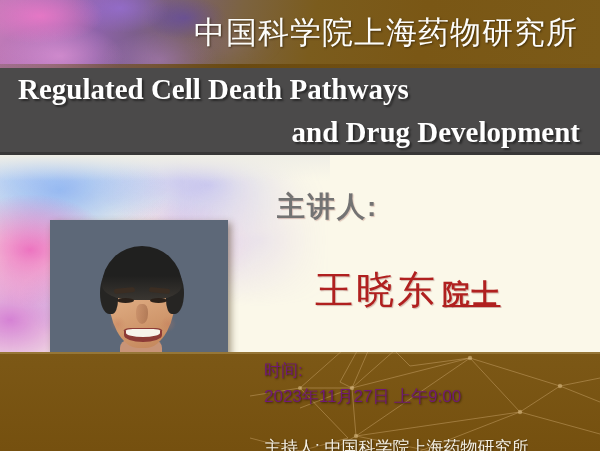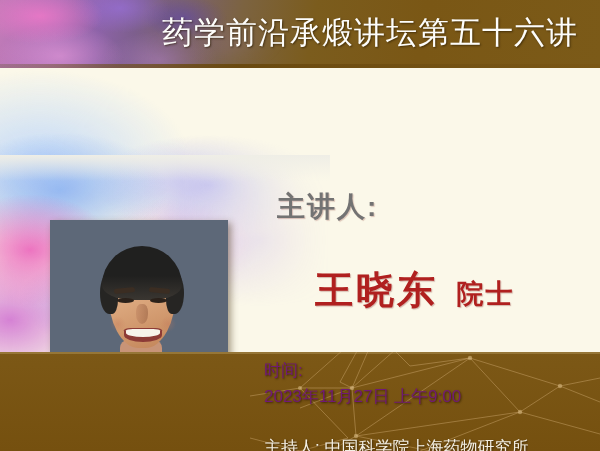--- a/index.html
+++ b/index.html
@@ -181,27 +181,27 @@
     font-size: 28px; font-weight: bold;
     color: #737373;
     letter-spacing: 2px;
     text-shadow: 1px 1px 1px rgba(120,30,25,.25);
   }
   .speaker-name-row {
     position:absolute; left: 315px; top: 265px;
     color: #B0201F; white-space: nowrap;
   }
   .speaker-name {
-    font-size: 38px; font-weight: bold; letter-spacing: 3px;
+    font-size: 38px; font-weight: normal; letter-spacing: 3px;
     text-shadow: 1px 1px 1px rgba(120,30,25,.3);
   }
   .speaker-title {
     font-size: 27px; font-weight: bold; letter-spacing: 2px;
-    margin-left: 14px;
     text-shadow: 1px 1px 1px rgba(120,30,25,.3);
+    text-decoration: underline;
   }
 
   
   .bottom-band {
     position:absolute; left:0; top:352px; width:600px; height:99px;
     background: linear-gradient(to bottom, #7c5816, #75500f);
     overflow: hidden;
   }
   .bottom-band-top {
     position:absolute; left:0; top:0; width:100%; height:2px;
@@ -234,24 +234,30 @@
 <body>
 
 <div id="poster">
 
   <div class="bg-cream"></div>
   <div class="bg-watercolor"></div>
   <div class="bg-watercolor-top-fade"></div>
 
   <div class="banner">
     <div class="banner-wash"></div>
-    <div class="banner-title">药学前沿承煅讲坛第五十六讲</div>
+    <div class="banner-title">中国科学院上海药物研究所</div>
   </div>
   <div class="banner-underline"></div>
 
+  <div class="title-band">
+    <div class="title-text">
+      <div class="title-line-1">Regulated Cell Death Pathways</div>
+      <div class="title-line-2">and Drug Development</div>
+    </div>
+  </div>
 
   <div class="portrait">
     <div class="p-suit"></div>
     <div class="p-suit-l"></div>
     <div class="p-suit-r"></div>
     <div class="p-shirt"></div>
     <div class="p-tie"></div>
     <div class="p-neck"></div>
     <div class="p-ear-l"></div>
     <div class="p-ear-r"></div>

